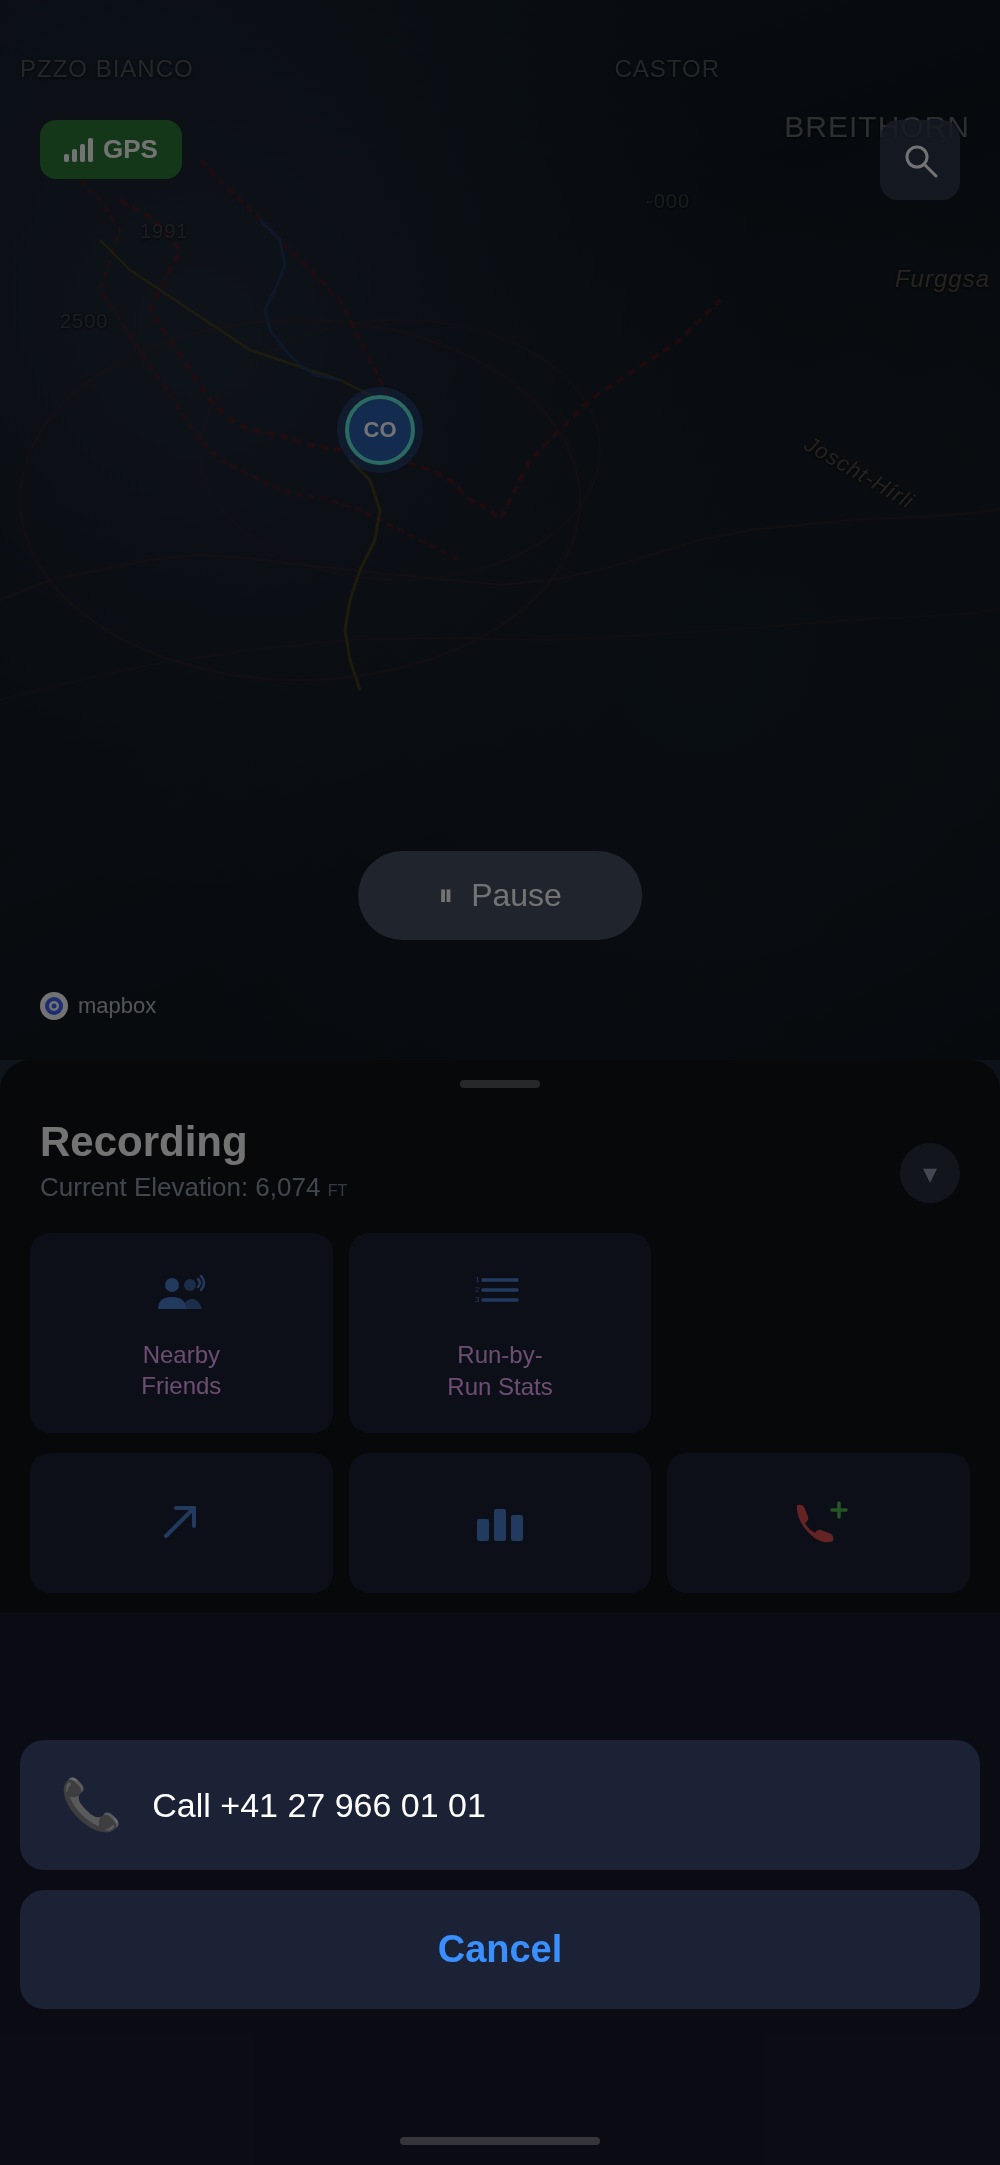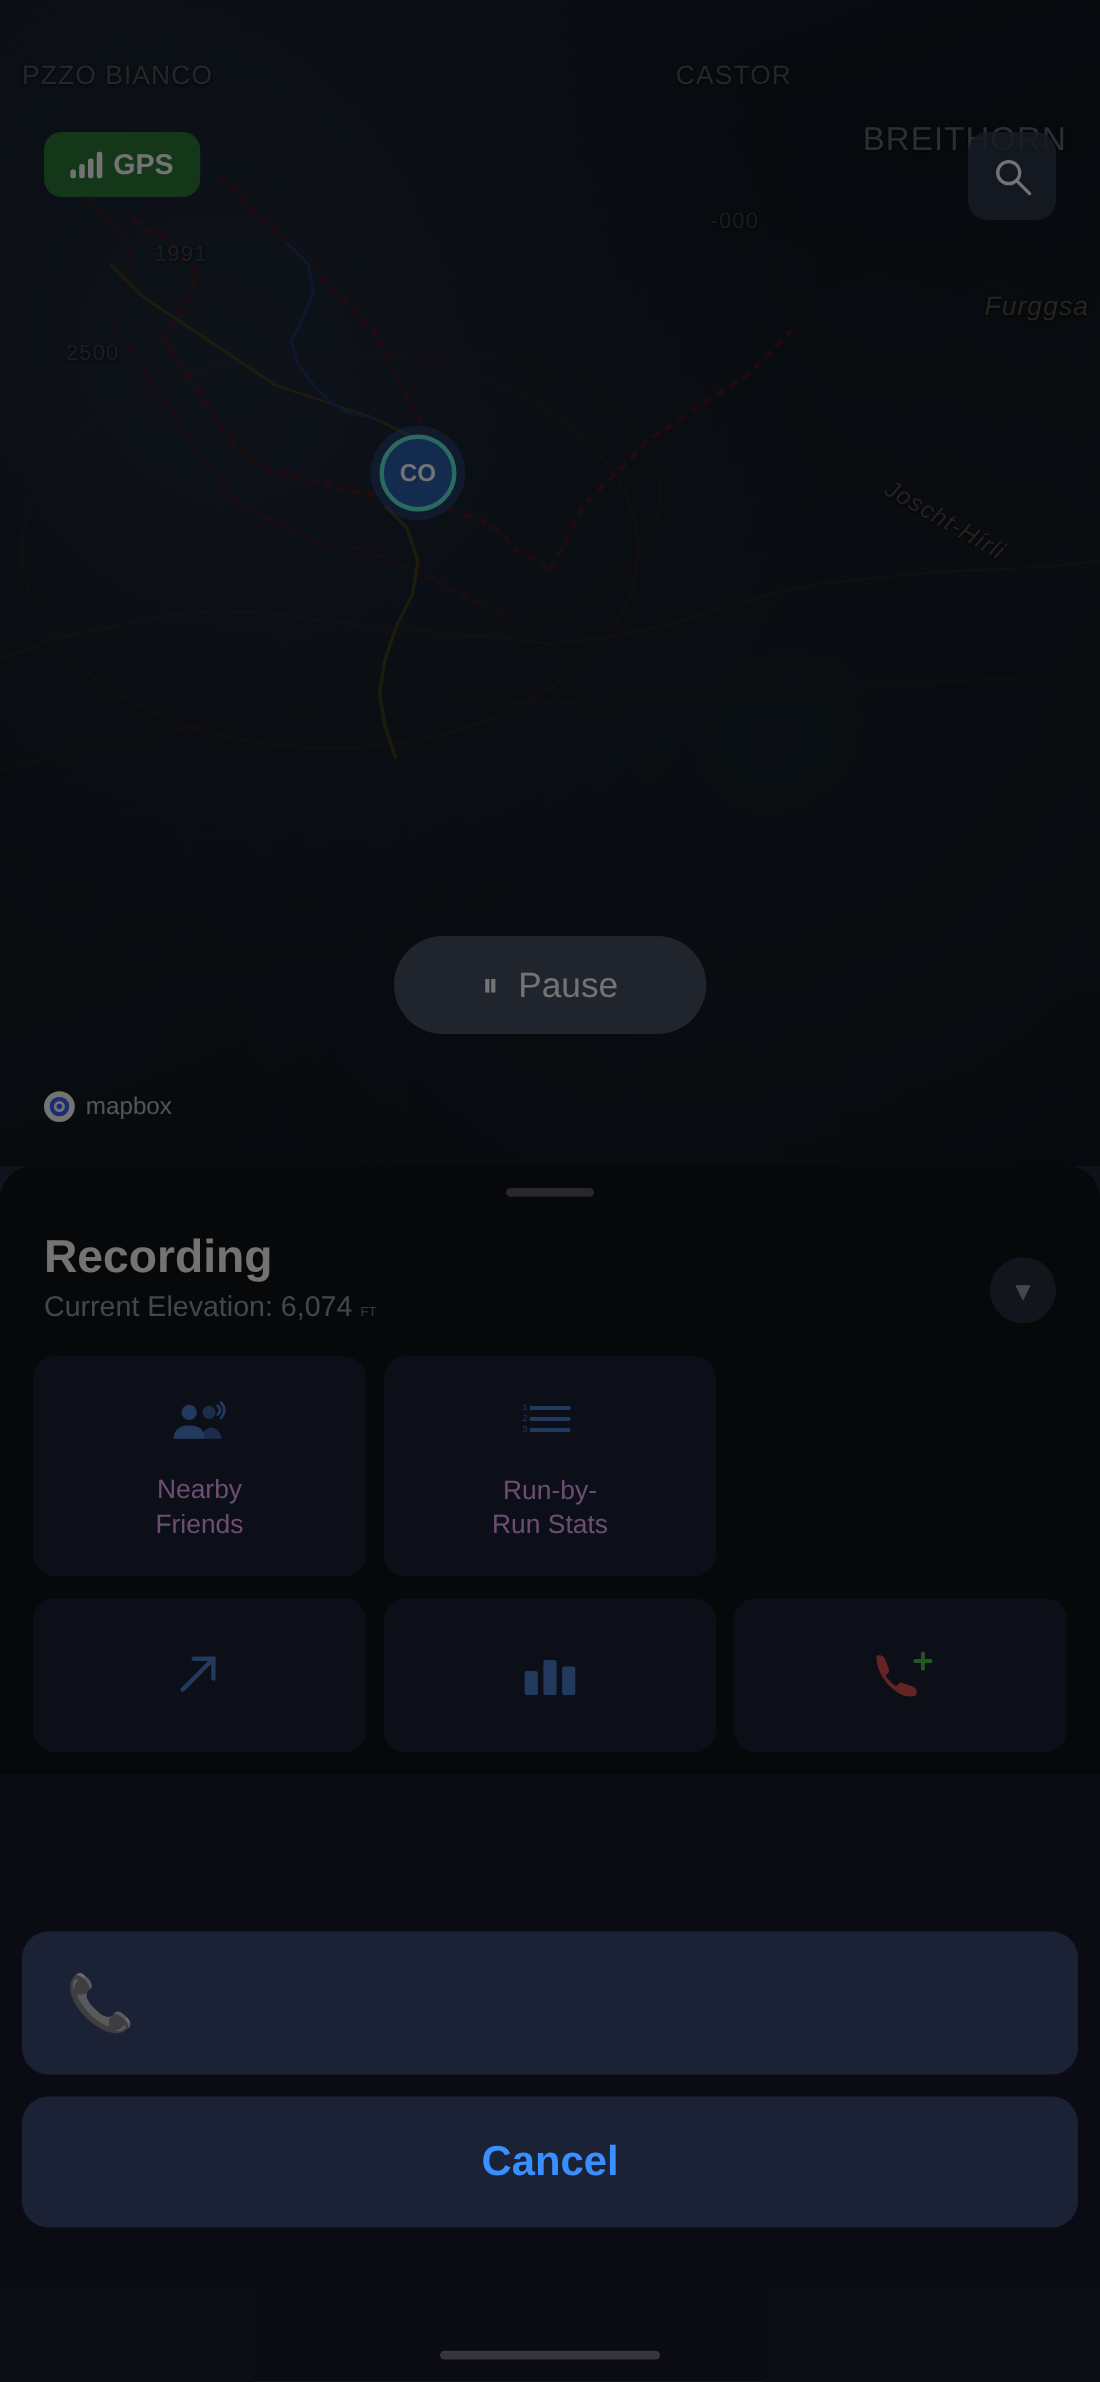--- a/index.html
+++ b/index.html
@@ -248,21 +248,21 @@
       font-weight: 700;
     }
 
     .recording-elevation {
       color: rgba(180,190,210,0.8);
       font-size: 26px;
       margin-top: 6px;
     }
 
     .recording-elevation .unit {
-      font-size: 12px;
+      font-size: 16px;
       color: rgba(160,175,200,0.7);
     }
 
     .collapse-btn {
       width: 60px; height: 60px;
       border-radius: 50%;
       background: #2a2f40;
       display: flex;
       align-items: center;
       justify-content: center;
@@ -367,21 +367,21 @@
 
     .call-text {
       color: white;
       font-size: 34px;
       font-weight: 400;
     }
 
     .cancel-button {
       background: #1c2235;
       border-radius: 24px;
-      margin: 0 20px;
+      margin: 16px 20px;
       padding: 38px 40px;
       text-align: center;
     }
 
     .cancel-text {
       color: #3a8fff;
       font-size: 38px;
       font-weight: 600;
     }
 
@@ -559,19 +559,20 @@
       </div>
     </div>
   </div>
 </div>
 
 <div class="dialog-overlay"></div>
 
 <div class="call-dialog">
   <div class="call-button">
     <span class="call-phone-icon">📞</span>
+    <span class="call-text">Call +41 27 966 01 01</span>
   </div>
   <div class="cancel-button">
     <span class="cancel-text">Cancel</span>
   </div>
 </div>
 
 <div class="home-indicator"></div>
 
 </body></html>

